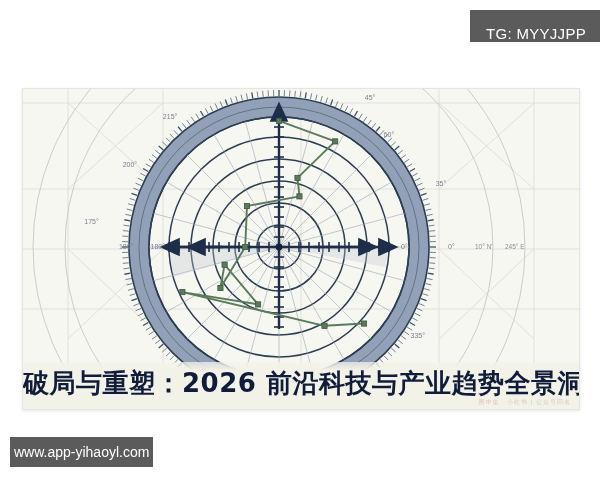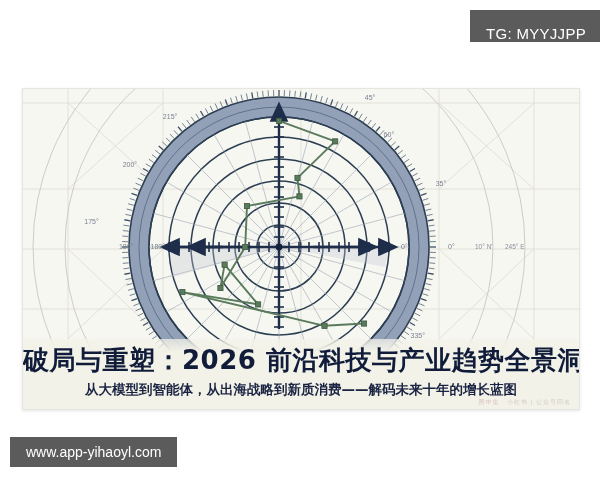--- a/index.html
+++ b/index.html
@@ -36,21 +36,21 @@
   #bottom-badge {
     position: absolute;
     left: 10px;
     top: 437px;
     height: 30px;
     background: #5b5b5b;
     color: #ffffff;
     font-size: 14px;
     display: flex;
     align-items: center;
-    padding: 0 16px;
+    padding: 0 4px;
     white-space: nowrap;
     z-index: 40;
   }
 
   
   #poster-card {
     position: absolute;
     left: 22px;
     top: 88px;
     width: 556px;
@@ -511,21 +511,20 @@
 
       <g font-size="6.5" fill="#8a909c">
         <text id="coord-0" x="452" y="160">10° N'</text>
         <text id="coord-1" x="482" y="160">245° E</text>
       </g>
     </g>
   </svg>
 
   <div id="title-band">
     <div id="main-title">破局与重塑：2026 前沿科技与产业趋势全景洞察</div>
-    <div id="subtitle">从大模型到智能体，从出海战略到新质消费——解码未来十年的增长蓝图</div>
   </div>
 
   <div id="card-watermark">
     <span class="wm-mark">图中鱼</span>
     <span>小红书 | 公众号同名</span>
   </div>
 </div>
 
 <div id="bottom-badge">
   <span>www.app-yihaoyl.com</span>

